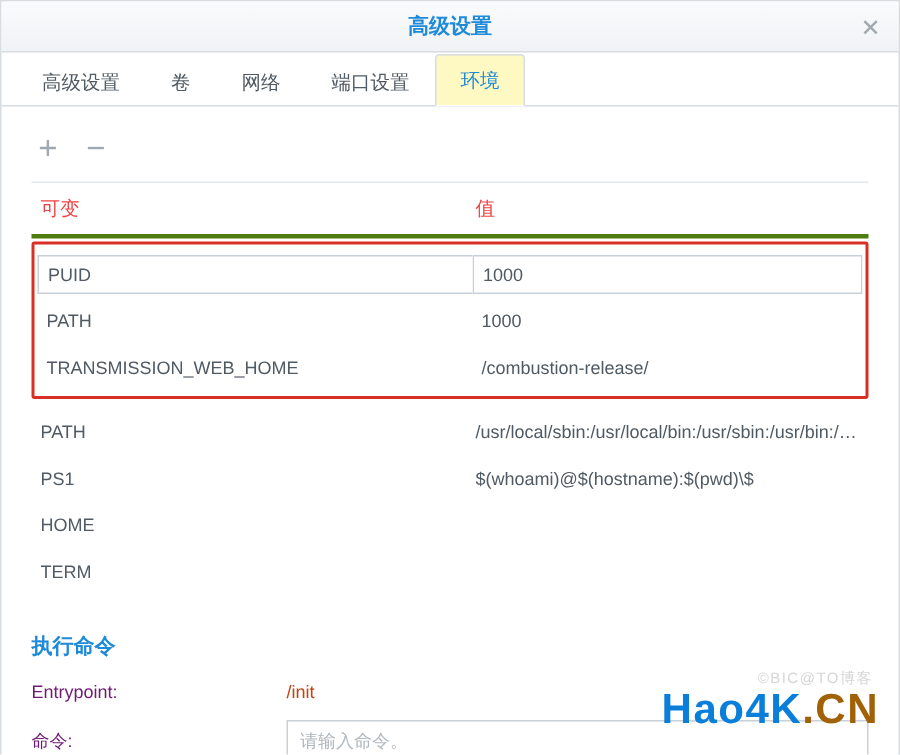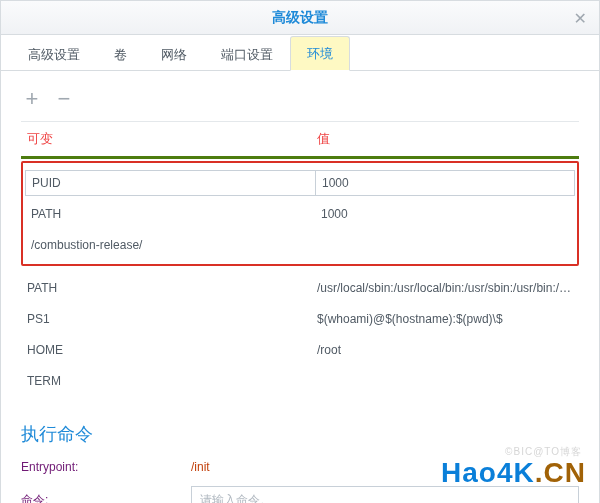--- a/index.html
+++ b/index.html
@@ -118,23 +118,23 @@
       height: 26px;
       border: 1px solid #c8d0d8;
       padding: 0 6px;
       font-size: 12px;
       color: #505a64;
       background: #fff;
     }
     .edit-input.key { border-right: none; }
     .section-title {
       color: #1f8ad8;
-      font-size: 18px;
+      font-size: 14px;
       margin: 26px 0 14px;
-      font-weight: 400;
+      font-weight: 700;
     }
     .form-row {
       display: flex;
       align-items: center;
       margin-bottom: 12px;
       font-size: 12px;
     }
     .form-label { flex: 0 0 170px; color: #701a75; }
     .form-value { color: #c2410c; }
     .cmd-input {
@@ -198,35 +198,35 @@
       <div class="highlight-box">
         <div class="row editing">
           <div class="cell-key"><input class="edit-input key" value="PUID" style=""></div>
           <div class="cell-val"><input class="edit-input" value="1000" style=""></div>
         </div>
         <div class="row">
           <div class="cell-key">PATH</div>
           <div class="cell-val">1000</div>
         </div>
         <div class="row">
+          <div class="cell-key">TRANSMISSION_WEB_HOME</div>
           <div class="cell-val">/combustion-release/</div>
         </div>
       </div>
 
       <div class="row">
         <div class="cell-key">PATH</div>
         <div class="cell-val">/usr/local/sbin:/usr/local/bin:/usr/sbin:/usr/bin:/sbin:/bin</div>
       </div>
       <div class="row">
         <div class="cell-key">PS1</div>
         <div class="cell-val">$(whoami)@$(hostname):$(pwd)\$</div>
       </div>
       <div class="row">
         <div class="cell-key">HOME</div>
-        <div class="cell-val">/root</div>
       </div>
       <div class="row">
         <div class="cell-key">TERM</div>
       </div>
     </div>
 
     <div class="section-title">执行命令</div>
 
     <div class="form-row">
       <div class="form-label">Entrypoint:</div>

